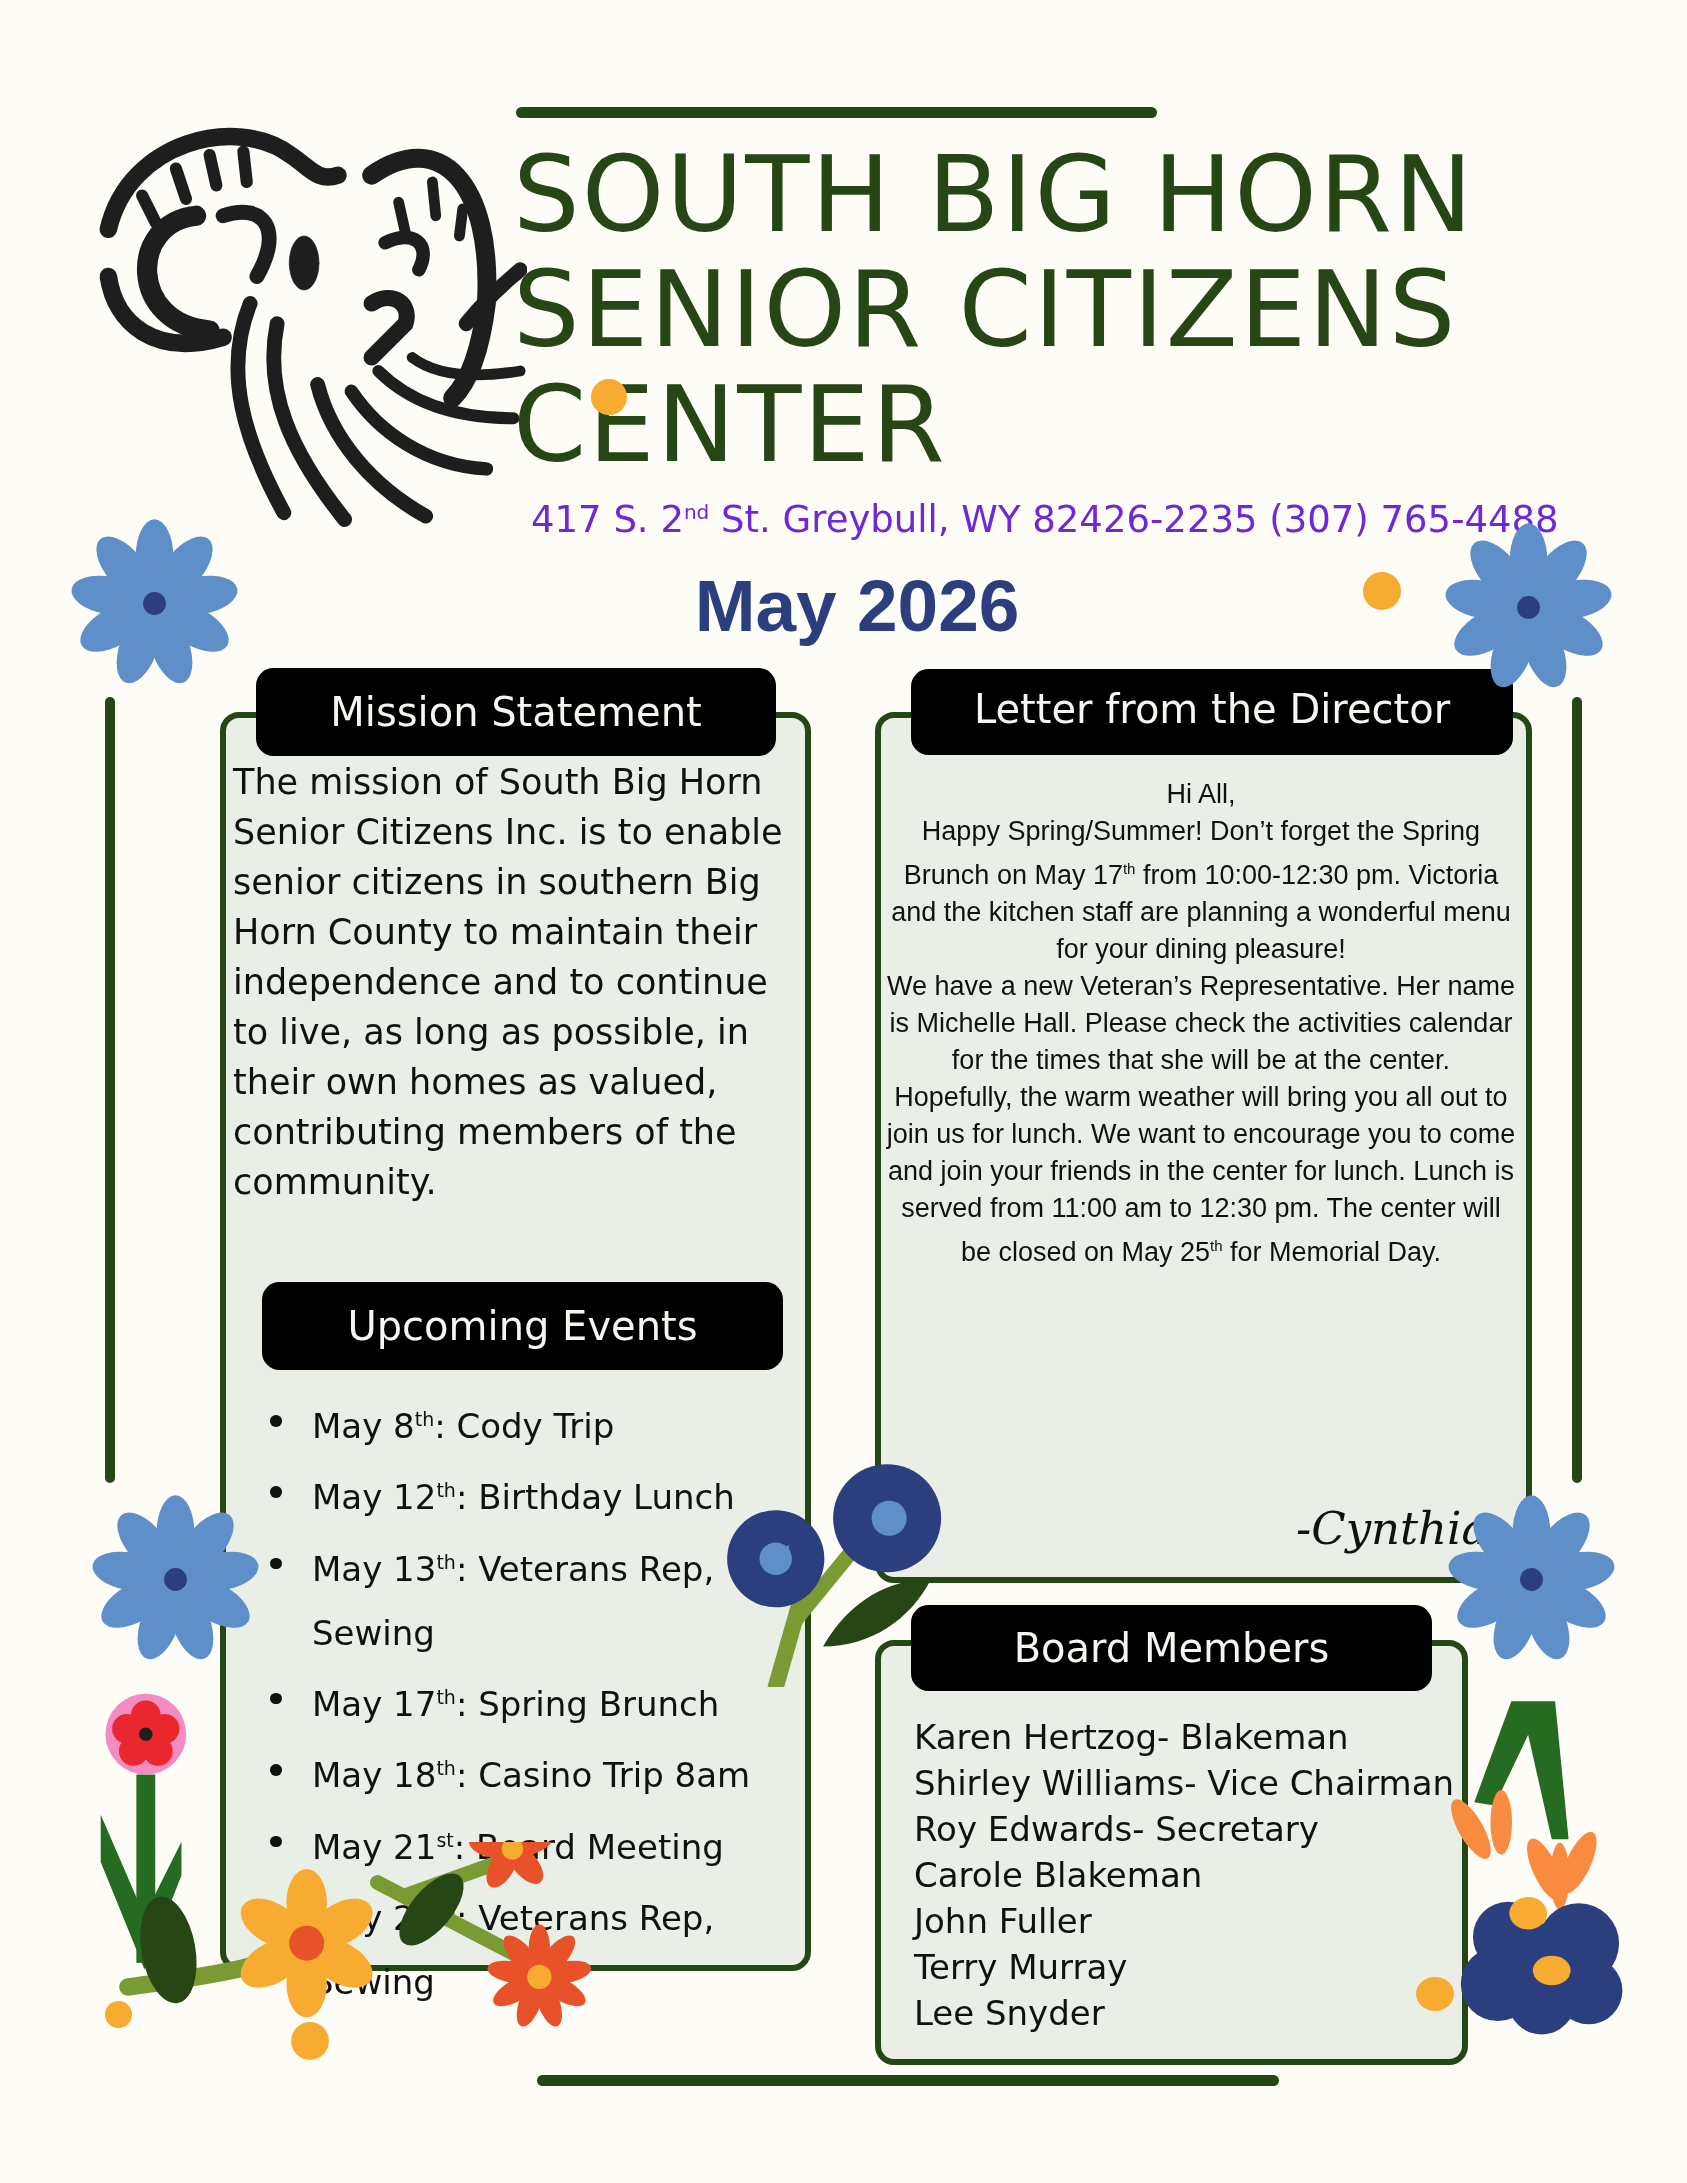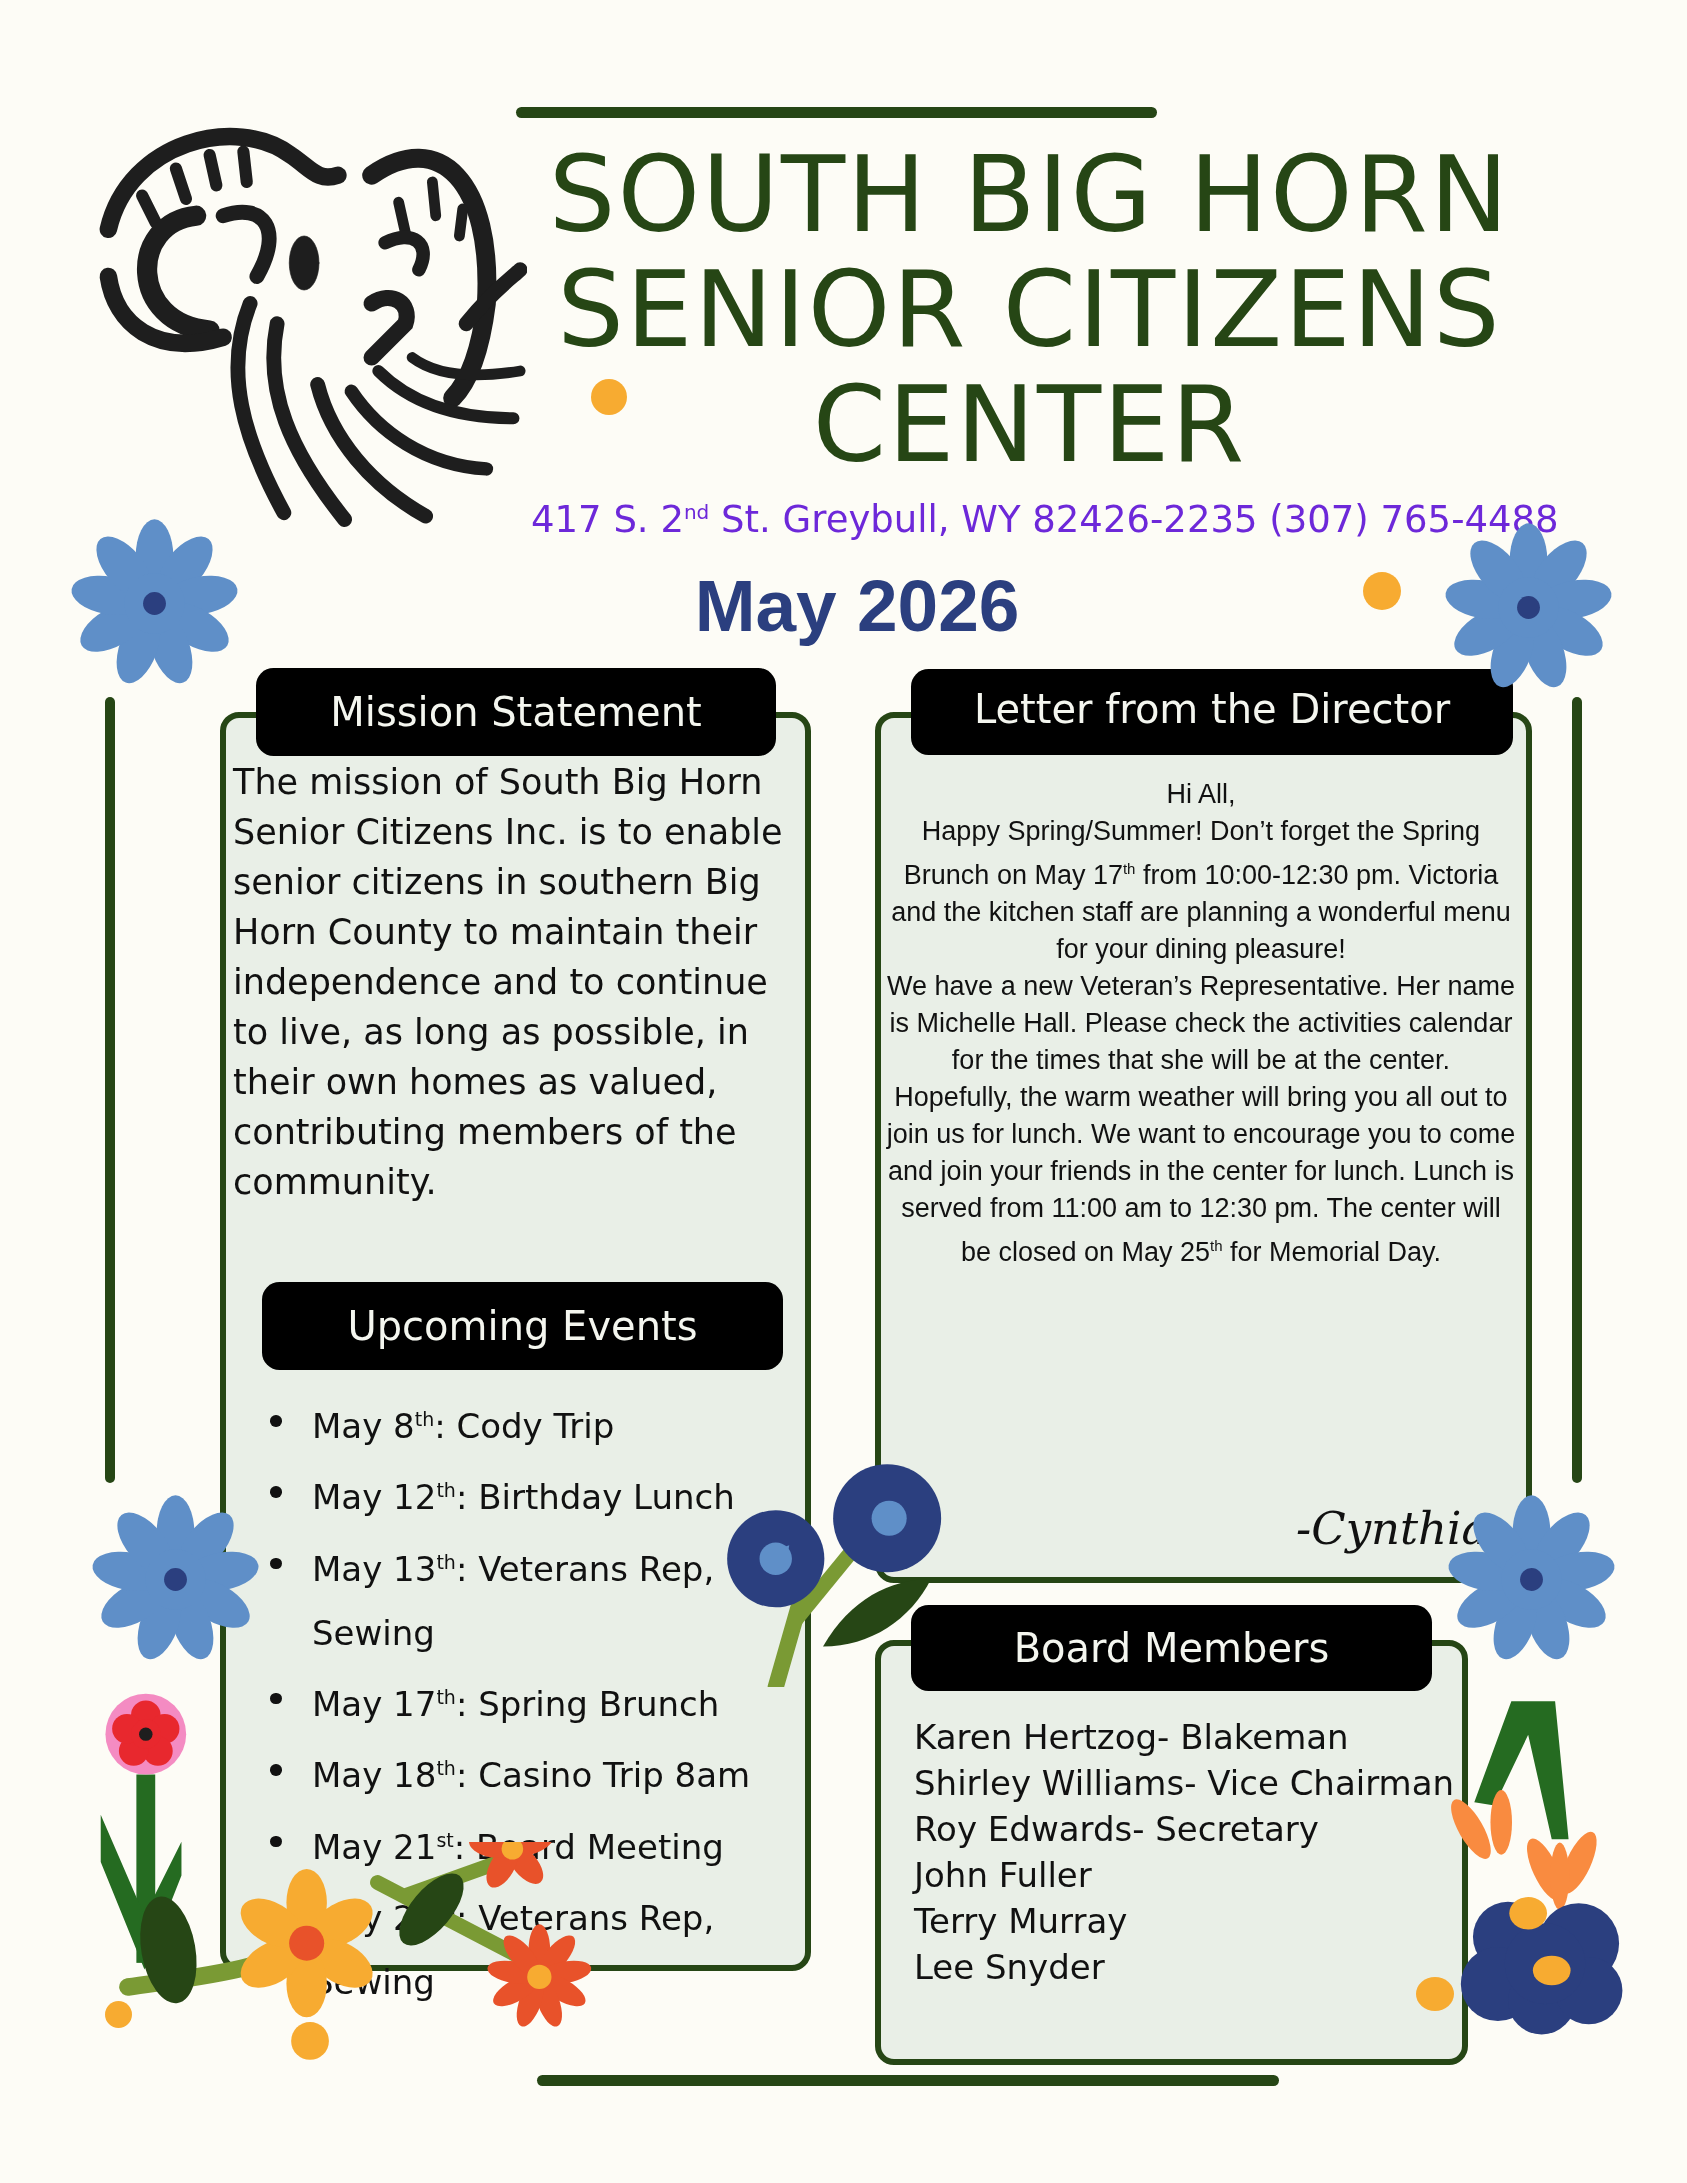--- a/index.html
+++ b/index.html
@@ -1,19 +1,19 @@
 <!DOCTYPE html>
 <html style="font-size:10.8px"><head>
 <meta charset="utf-8">
 <style>
   html, body { margin:0; padding:0; }
   body { width:1687px; height:2183px; background:#fdfcf6; position:relative; overflow:hidden; font-family:"DejaVu Sans", sans-serif; color:#111; }
   .abs { position:absolute; }
   .top-bar { left:516px; top:107px; width:641px; height:10.8px; background:#264615; border-radius:5.4px; }
-  .title { left:513px; top:138px; width:1033px; text-align:center; font-size:105px; line-height:115px; color:#264615; letter-spacing:2px; font-family:"DejaVu Sans", sans-serif; font-weight:normal; }
+  .title { left:513px; top:138px; width:1033px; font-size:105px; line-height:115px; color:#264615; letter-spacing:2px; font-family:"DejaVu Sans", sans-serif; font-weight:normal; }
   .title div { white-space:nowrap; }
   .address { left:531px; top:498px; font-size:37px; color:#6d28d9; white-space:nowrap; }
   .address sup { font-size:20px; }
   .month { left:0; width:1714px; top:564px; text-align:center; font-size:73px; font-weight:bold; color:#2b3f7f; font-family:"Liberation Sans", sans-serif; }
   .side-bar { width:10px; background:#264615; border-radius:5.4px; }
   .panel { background:#e9efe7; border:6.7px solid #264615; border-radius:19px; box-sizing:border-box; }
   .panel-head { background:#000000; color:#f4f6ef; border-radius:17.5px; text-align:center; box-sizing:border-box; font-family:"DejaVu Sans", sans-serif; }
   .mission-text { left:233px; top:757px; width:567px; font-size:35px; line-height:50px; color:#111; }
   .events { left:270px; top:1387px; width:540px; font-size:34px; line-height:64px; list-style:none; margin:0; padding:0; }
   .events li { position:relative; padding-left:42px; }
@@ -94,20 +94,21 @@
   <p><span>Hopefully, the warm weather will bring you all out to join us for lunch. We want to encourage you to come and join your friends in the center for lunch. Lunch is served from 11:00 am to 12:30 pm. The center will be closed on May 25</span><sup>th</sup><span> for Memorial Day.</span></p>
 </div>
 <div class="abs signature">-Cynthia</div>
 
 <div class="abs panel" style="left:875px;top:1640px;width:593px;height:425px"></div>
 <div class="abs panel-head" style="left:911px;top:1605px;width:521px;height:86px;font-size:40px;line-height:86px">Board Members</div>
 <ul class="abs board">
   <li>Karen Hertzog- Blakeman</li>
   <li>Shirley Williams- Vice Chairman</li>
   <li>Roy Edwards- Secretary</li>
+  <li>Carole Blakeman</li>
   <li>John Fuller</li>
   <li>Terry Murray</li>
   <li>Lee Snyder</li>
 </ul>
 
 <svg width="0" height="0" style="position:absolute">
   <defs>
     <g id="daisy">
       <g fill="#5f8fc8">
         <ellipse cx="0" cy="-70" rx="28" ry="55"></ellipse>

